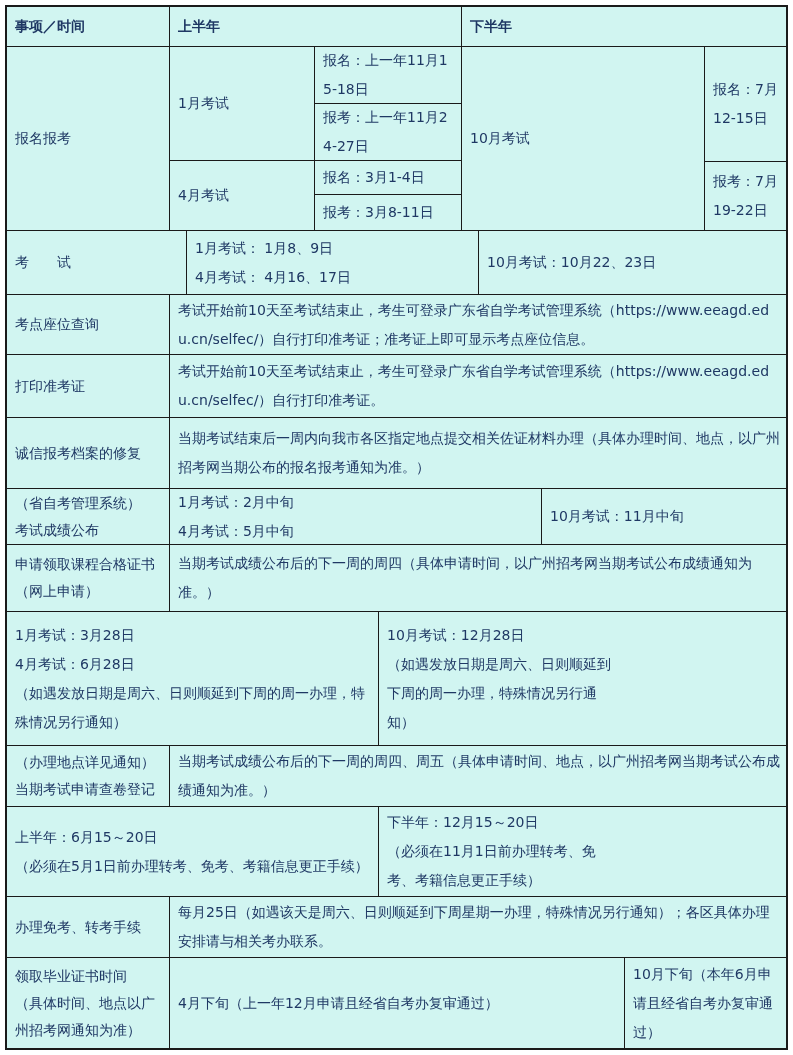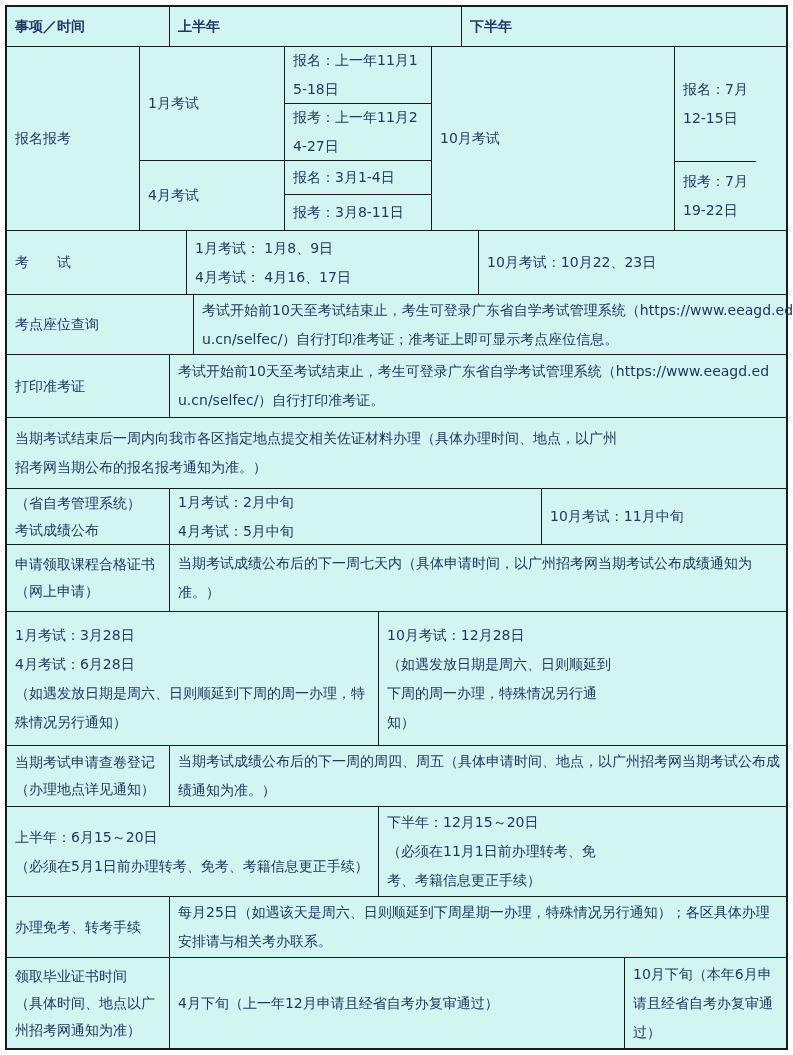--- a/index.html
+++ b/index.html
@@ -29,21 +29,21 @@
 
 <div class="tbl">
 
   <div class="row" style="height:40px">
     <div class="c lab b" style="width:163px">事项／时间</div>
     <div class="c b" style="width:292px">上半年</div>
     <div class="c b" style="width:324px">下半年</div>
   </div>
 
   <div class="row" style="height:184px">
-    <div class="c lab" style="width:133px">报名报考</div>
+    <div class="c lab" style="width:163px">报名报考</div>
     <div class="stack" style="width:292px">
       <div class="subrow" style="height:114px">
         <div class="c" style="width:145px">1月考试</div>
         <div class="stack" style="width:147px">
           <div class="c" style="height:57px">报名：上一年11月15-18日</div>
           <div class="c" style="height:56px">报考：上一年11月24-27日</div>
         </div>
       </div>
       <div class="subrow" style="height:69px">
         <div class="c" style="width:145px">4月考试</div>
@@ -65,69 +65,70 @@
   <div class="row" style="height:64px">
     <div class="c lab" style="width:180px">考　　试</div>
     <div class="c" style="width:292px">
       <div>1月考试： 1月8、9日</div>
       <div>4月考试： 4月16、17日</div>
     </div>
     <div class="c" style="width:324px">10月考试：10月22、23日</div>
   </div>
 
   <div class="row" style="height:60px">
-    <div class="c lab" style="width:187px">考点座位查询</div>
+    <div class="c lab" style="width:163px">考点座位查询</div>
     <div class="c" style="width:616px">考试开始前10天至考试结束止，考生可登录广东省自学考试管理系统（https://www.eeagd.edu.cn/selfec/）自行打印准考证；准考证上即可显示考点座位信息。</div>
   </div>
 
   <div class="row" style="height:63px">
     <div class="c lab" style="width:163px">打印准考证</div>
     <div class="c" style="width:616px">考试开始前10天至考试结束止，考生可登录广东省自学考试管理系统（https://www.eeagd.edu.cn/selfec/）自行打印准考证。</div>
   </div>
 
   <div class="row" style="height:71px">
+    <div class="c lab" style="width:163px">诚信报考档案的修复</div>
     <div class="c" style="width:616px">当期考试结束后一周内向我市各区指定地点提交相关佐证材料办理（具体办理时间、地点，以广州招考网当期公布的报名报考通知为准。）</div>
   </div>
 
   <div class="row" style="height:56px">
     <div class="c lab" style="width:163px">
       <div>（省自考管理系统）</div>
       <div>考试成绩公布</div>
     </div>
     <div class="c" style="width:372px">
       <div>1月考试：2月中旬</div>
       <div>4月考试：5月中旬</div>
     </div>
     <div class="c" style="width:244px">10月考试：11月中旬</div>
   </div>
 
   <div class="row" style="height:67px">
     <div class="c lab" style="width:163px">
       <div>申请领取课程合格证书</div>
       <div>（网上申请）</div>
     </div>
-    <div class="c" style="width:616px">当期考试成绩公布后的下一周七天内（具体申请时间，以广州招考网当期考试公布成绩通知为准。）</div>
+    <div class="c" style="width:616px">当期考试成绩公布后的下一周的周四（具体申请时间，以广州招考网当期考试公布成绩通知为准。）</div>
   </div>
 
   <div class="row" style="height:134px">
     <div class="c" style="width:372px">
       <div>1月考试：3月28日</div>
       <div>4月考试：6月28日</div>
       <div>（如遇发放日期是周六、日则顺延到下周的周一办理，特殊情况另行通知）</div>
     </div>
     <div class="c" style="width:244px">
       <div>10月考试：12月28日</div>
       <div>（如遇发放日期是周六、日则顺延到下周的周一办理，特殊情况另行通知）</div>
     </div>
   </div>
 
   <div class="row" style="height:61px">
     <div class="c lab" style="width:163px">
+      <div>（办理地点详见通知）</div>
       <div>当期考试申请查卷登记</div>
-      <div>（办理地点详见通知）</div>
     </div>
     <div class="c" style="width:616px">当期考试成绩公布后的下一周的周四、周五（具体申请时间、地点，以广州招考网当期考试公布成绩通知为准。）</div>
   </div>
 
   <div class="row" style="height:90px">
     <div class="c" style="width:372px">
       <div>上半年：6月15～20日</div>
       <div>（必须在5月1日前办理转考、免考、考籍信息更正手续）</div>
     </div>
     <div class="c" style="width:244px">

